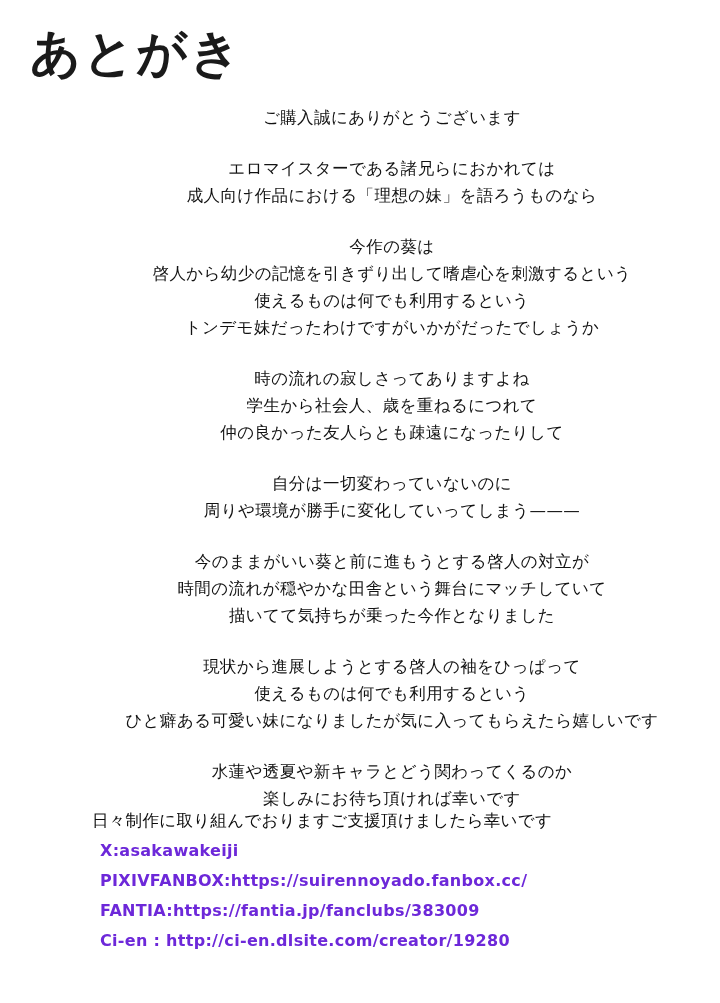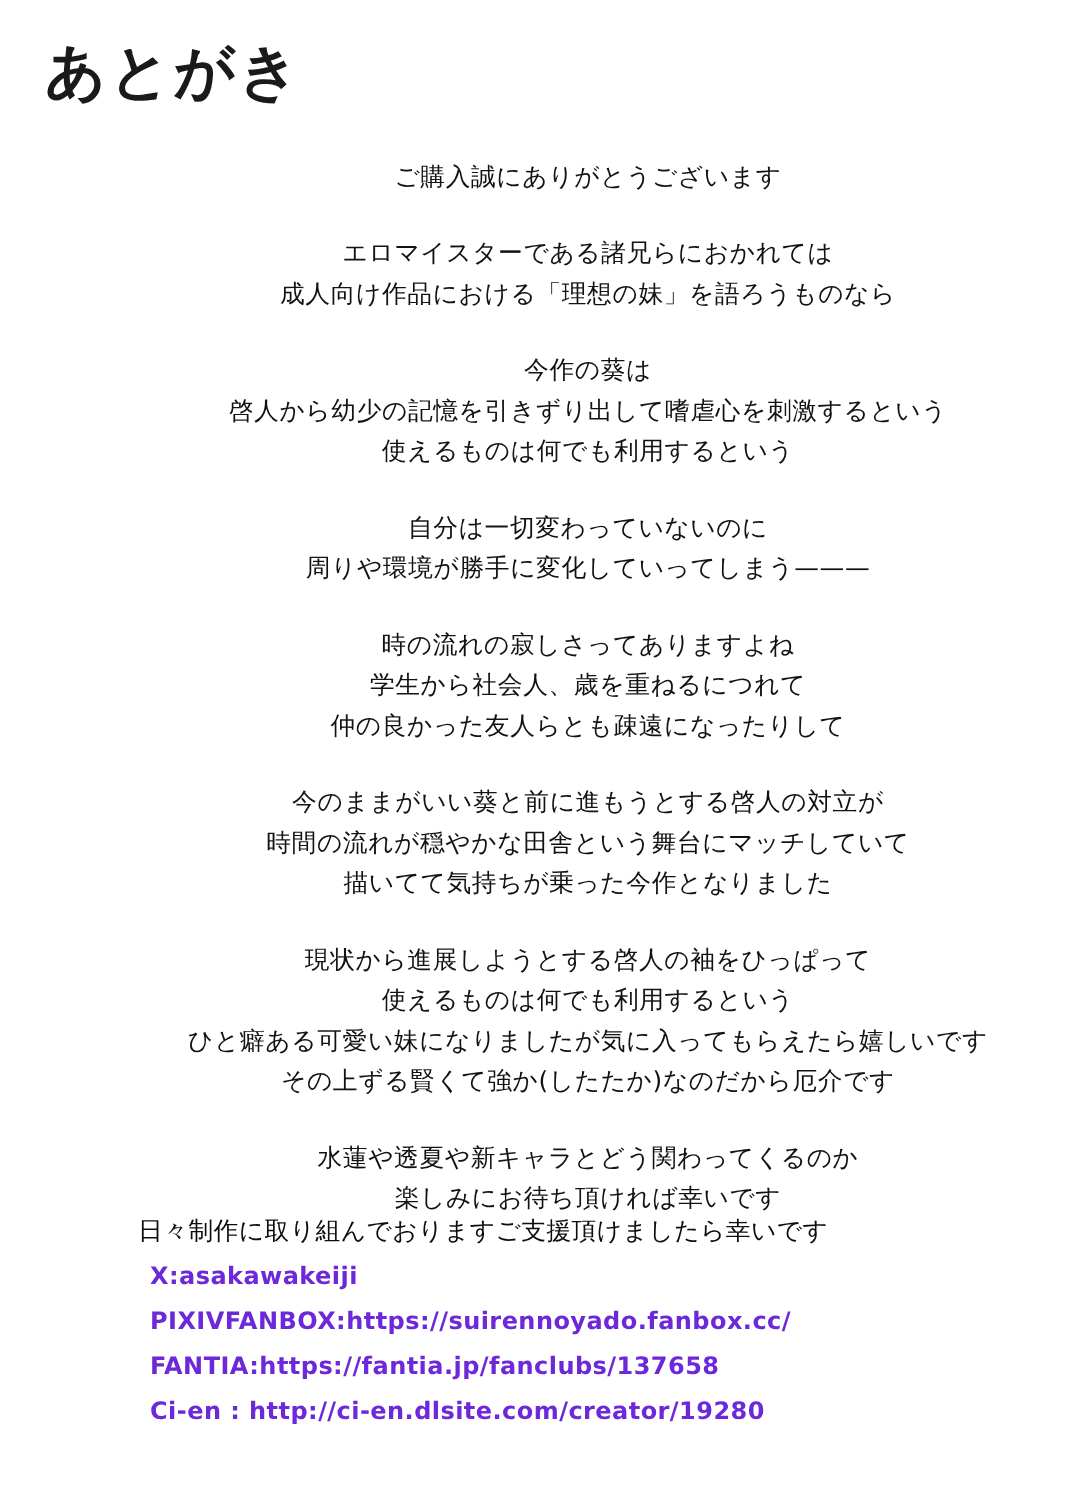--- a/index.html
+++ b/index.html
@@ -17,21 +17,21 @@
   }
   .page {
     position: absolute;
     inset: 0;
     background: #ffffff;
   }
   .title {
     position: absolute;
     left: 30px;
     top: 26px;
-    font-size: 40px;
+    font-size: 50px;
     font-weight: 700;
     letter-spacing: 2px;
     color: #1a1a1a;
     line-height: 1.1;
     white-space: nowrap;
   }
   .body-block {
     position: absolute;
     left: 92px;
     top: 104px;
@@ -90,54 +90,54 @@
 
     <div class="para">
       <div class="line">エロマイスターである諸兄らにおかれては</div>
       <div class="line">成人向け作品における「理想の妹」を語ろうものなら</div>
     </div>
 
     <div class="para">
       <div class="line">今作の葵は</div>
       <div class="line">啓人から幼少の記憶を引きずり出して嗜虐心を刺激するという</div>
       <div class="line">使えるものは何でも利用するという</div>
-    </div>
-
-    <div class="para">
-      <div class="line">自分は一切変わっていないのに</div>
-      <div class="line">周りや環境が勝手に変化していってしまう———</div>
+      <div class="line">トンデモ妹だったわけですがいかがだったでしょうか</div>
     </div>
 
     <div class="para">
       <div class="line">時の流れの寂しさってありますよね</div>
       <div class="line">学生から社会人、歳を重ねるにつれて</div>
       <div class="line">仲の良かった友人らとも疎遠になったりして</div>
+    </div>
+
+    <div class="para">
+      <div class="line">自分は一切変わっていないのに</div>
+      <div class="line">周りや環境が勝手に変化していってしまう———</div>
     </div>
 
     <div class="para">
       <div class="line">今のままがいい葵と前に進もうとする啓人の対立が</div>
       <div class="line">時間の流れが穏やかな田舎という舞台にマッチしていて</div>
       <div class="line">描いてて気持ちが乗った今作となりました</div>
     </div>
 
     <div class="para">
       <div class="line">現状から進展しようとする啓人の袖をひっぱって</div>
       <div class="line">使えるものは何でも利用するという</div>
       <div class="line">ひと癖ある可愛い妹になりましたが気に入ってもらえたら嬉しいです</div>
-      <div class="line">その上ずる賢くて強か(したたか)なのだから厄介です</div>
     </div>
 
     <div class="para">
       <div class="line">水蓮や透夏や新キャラとどう関わってくるのか</div>
       <div class="line">楽しみにお待ち頂ければ幸いです</div>
     </div>
 
   </div>
 
   <div class="contact-block">
     <div class="contact-heading">日々制作に取り組んでおりますご支援頂けましたら幸いです</div>
     <div class="contact-line">X:asakawakeiji</div>
     <div class="contact-line">PIXIVFANBOX:https://suirennoyado.fanbox.cc/</div>
-    <div class="contact-line">FANTIA:https://fantia.jp/fanclubs/137658</div>
+    <div class="contact-line">FANTIA:https://fantia.jp/fanclubs/383009</div>
     <div class="contact-line">Ci-en : http://ci-en.dlsite.com/creator/19280</div>
   </div>
 
 </div>
 
 </body></html>

